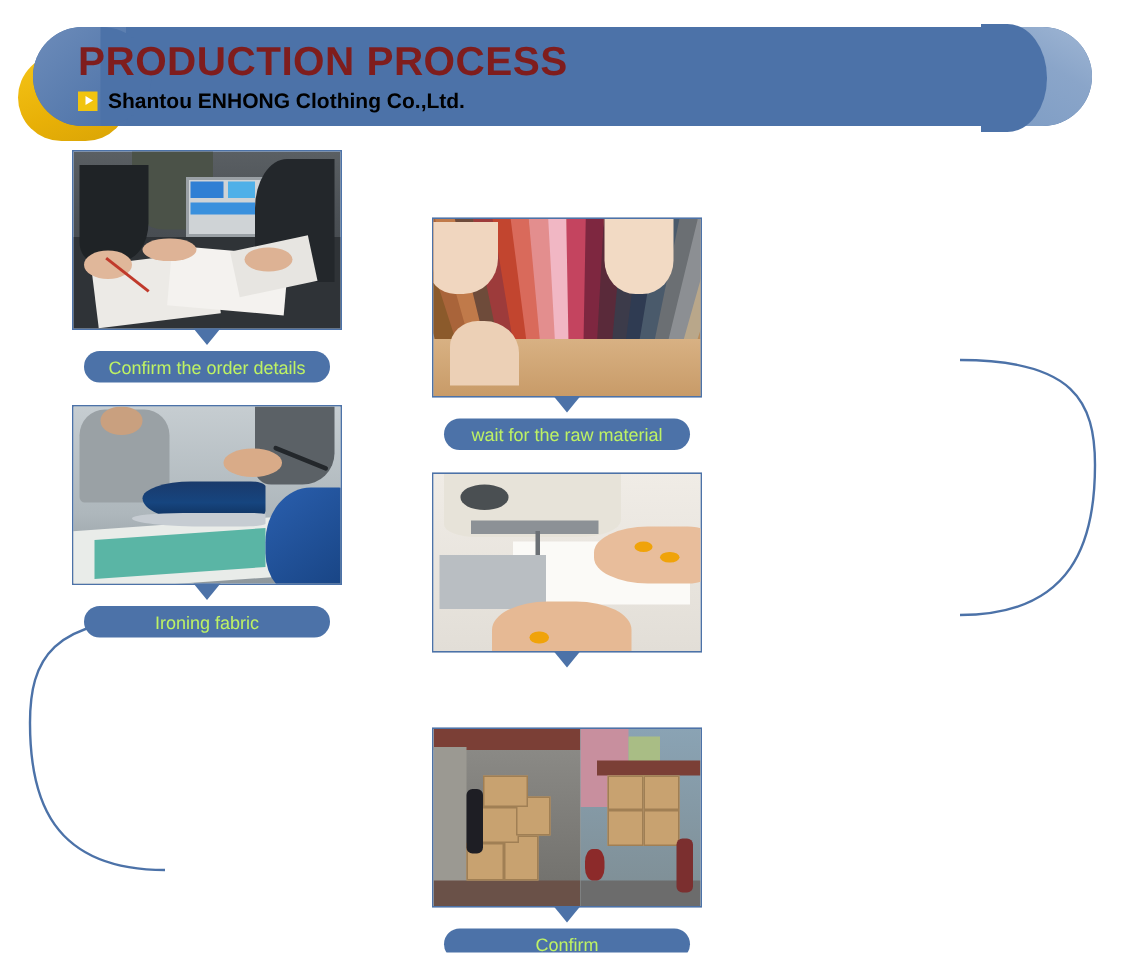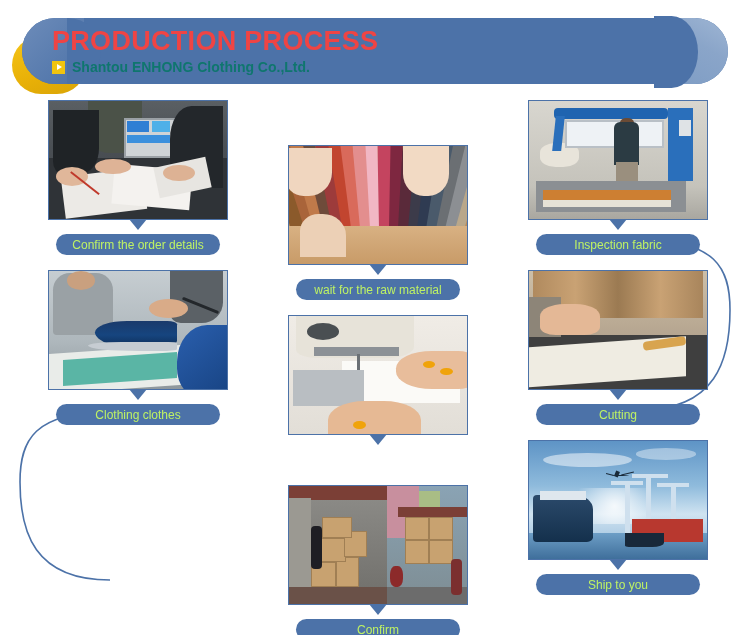--- a/index.html
+++ b/index.html
@@ -70,21 +70,21 @@
   .header-text {
     position: absolute;
     left: 52px; top: 10px;
     z-index: 5;
     height: 66px;
     display: flex;
     flex-direction: column;
     justify-content: center;
   }
   .header-title {
-    color: #ef4444;
+    color: #7f1d1d;
     font-size: 27px;
     font-weight: bold;
     letter-spacing: 0.3px;
     line-height: 1.05;
     white-space: nowrap;
   }
   .header-sub-row {
     display: flex;
     align-items: center;
     margin-top: 4px;
@@ -100,21 +100,21 @@
   }
   .bullet-icon span {
     display: block;
     width: 0; height: 0;
     border-left: 5px solid #ffffff;
     border-top: 3.5px solid transparent;
     border-bottom: 3.5px solid transparent;
     margin-left: 1px;
   }
   .header-subtitle {
-    color: #0f766e;
+    color: #000000;
     font-size: 14px;
     font-weight: bold;
     white-space: nowrap;
   }
 
   
   .flow-svg {
     position: absolute;
     left: 0; top: 0;
     width: 750px; height: 635px;
@@ -382,41 +382,20 @@
           <i class="fan"></i>
           <i class="h1"></i>
             <i class="h2"></i>
             <i class="h3"></i>
         </div>
       </div>
       <div class="arrow-down"></div>
       <div class="label-pill">wait for the raw material</div>
     </div>
 
-    <div class="cell c2">
-      <div class="photo">
-        <div class="art p3">
-          <i class="wall"></i>
-            <i class="roll"></i>
-            <i class="hood"></i>
-            <i class="hoodleg"></i>
-          <i class="glass"></i>
-            <i class="head"></i>
-            <i class="person"></i>
-            <i class="legs"></i>
-          <i class="panel"></i>
-            <i class="panel2"></i>
-            <i class="bed"></i>
-            <i class="fab"></i>
-            <i class="fab2"></i>
-        </div>
-      </div>
-      <div class="arrow-down"></div>
-      <div class="label-pill">Inspection fabric</div>
-    </div>
   </div>
 
   <div class="row">
 
     <div class="cell c0">
       <div class="photo">
         <div class="art p4">
           <i class="bg"></i>
             <i class="pers"></i>
             <i class="head"></i>
@@ -424,21 +403,21 @@
           <i class="cloth"></i>
             <i class="arm"></i>
             <i class="hand"></i>
             <i class="iron"></i>
           <i class="ironpl"></i>
             <i class="cord"></i>
             <i class="blue"></i>
         </div>
       </div>
       <div class="arrow-down"></div>
-      <div class="label-pill">Clothing clothes</div>
+      <div class="label-pill">Ironing fabric</div>
     </div>
 
     <div class="cell c1">
       <div class="photo">
         <div class="art p5">
           <i class="bg"></i>
             <i class="fabric"></i>
             <i class="mach"></i>
             <i class="mach2"></i>
           <i class="armb"></i>
@@ -447,35 +426,20 @@
           <i class="hand1"></i>
             <i class="hand2"></i>
           <i class="nail1"></i>
             <i class="nail2"></i>
             <i class="nail3"></i>
         </div>
       </div>
       <div class="arrow-down"></div>
     </div>
 
-    <div class="cell c2">
-      <div class="photo">
-        <div class="art p6">
-          <i class="bg"></i>
-            <i class="rack"></i>
-            <i class="table"></i>
-            <i class="fab"></i>
-          <i class="tool"></i>
-            <i class="sleeve"></i>
-            <i class="hand"></i>
-        </div>
-      </div>
-      <div class="arrow-down"></div>
-      <div class="label-pill">Cutting</div>
-    </div>
   </div>
 
   <div class="row">
 
 
     <div class="cell c1">
       <div class="photo">
         <div class="art p8">
           <div class="half hl">
             <i class="ctop"></i>
@@ -499,43 +463,14 @@
             <i class="cfloor" style="background:#6c6c6c"></i>
             <i class="man" style="right:6%;bottom:8%;width:14%;height:30%;background:#7b2f2f"></i>
             <i class="man" style="left:4%;bottom:14%;width:16%;height:18%;background:#8c2a2a;border-radius:40%"></i>
           </div>
         </div>
       </div>
       <div class="arrow-down"></div>
       <div class="label-pill">Confirm</div>
     </div>
 
-    <div class="cell c2">
-      <div class="photo">
-        <div class="art p9">
-          <i class="sky"></i>
-            <i class="cloud1"></i>
-            <i class="cloud2"></i>
-            <i class="glow"></i>
-          <i class="crane" style="left:54%;top:34%;height:44%"></i>
-          <i class="crnarm" style="left:46%;top:34%;width:18%"></i>
-          <i class="crane" style="left:66%;top:28%;height:50%"></i>
-          <i class="crnarm" style="left:58%;top:28%;width:20%"></i>
-          <i class="crane" style="left:80%;top:36%;height:42%"></i>
-          <i class="crnarm" style="left:72%;top:36%;width:18%"></i>
-          <i class="water"></i>
-          <i class="redship"></i>
-            <i class="redship2"></i>
-          <i class="ship"></i>
-            <i class="deck"></i>
-          <i class="plane">
-            <b style="left:30%;top:38%;width:44%;height:16%;background:#1a2a39;border-radius:40%"></b>
-            <b style="left:38%;top:-10%;width:10%;height:70%;background:#1a2a39;transform:rotate(22deg)"></b>
-            <b style="left:52%;top:16%;width:34%;height:8%;background:#1a2a39;transform:rotate(-14deg)"></b>
-            <b style="left:16%;top:30%;width:20%;height:7%;background:#1a2a39;transform:rotate(14deg)"></b>
-          </i>
-        </div>
-      </div>
-      <div class="arrow-down"></div>
-      <div class="label-pill">Ship to you</div>
-    </div>
   </div>
 </div>
 
 </body></html>

